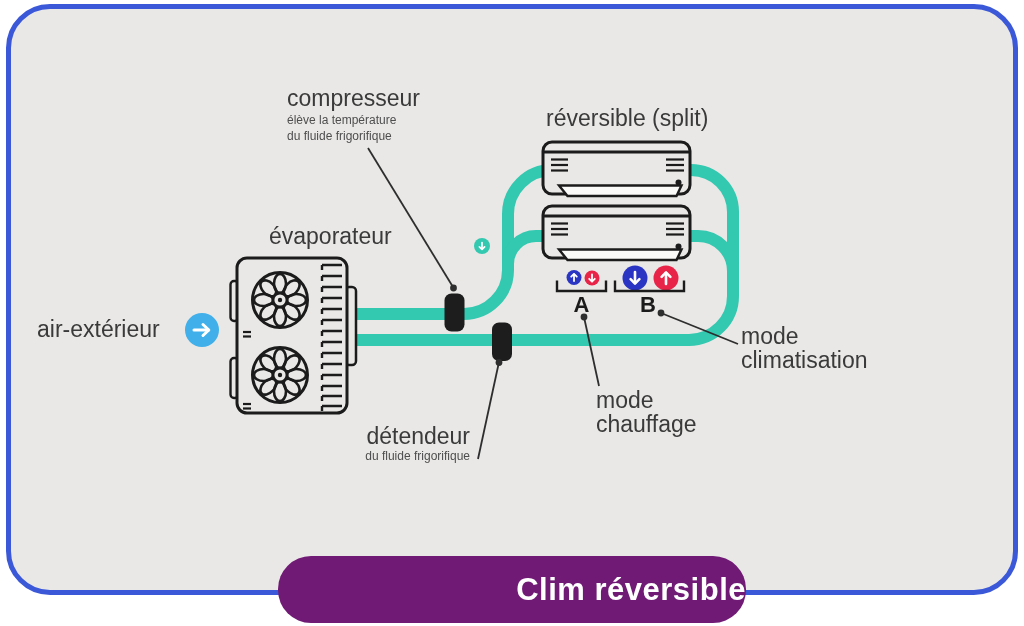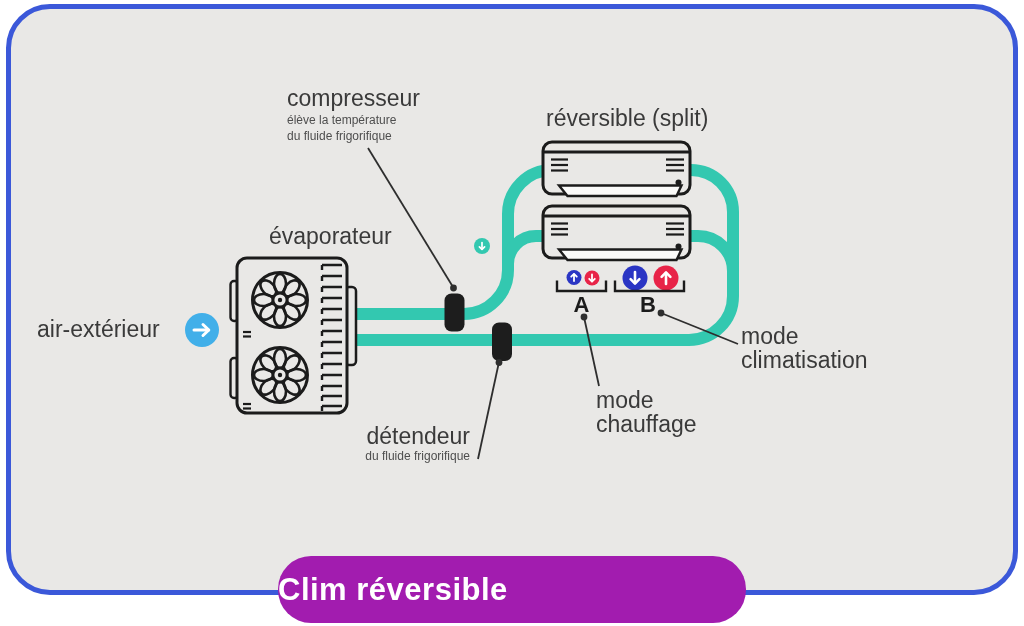--- a/index.html
+++ b/index.html
@@ -8,22 +8,22 @@
   #panel{position:absolute;left:6px;top:4px;width:1012px;height:591px;
          box-sizing:border-box;background:#E9E8E6;border:5px solid #3B58D9;
          border-radius:44px;z-index:1;}
   #diagram{position:absolute;left:0;top:0;z-index:2;pointer-events:none;}
   .lbl{position:absolute;z-index:4;color:#3A3A3A;}
   .lbl .t{font-size:23px;line-height:25px;}
   .lbl .s{font-size:12px;line-height:15.5px;color:#4E4E4E;}
   .lbl .big{font-size:23px;line-height:24px;}
   #lbl-detendeur{text-align:right;width:190px;}
   #badge{position:absolute;left:278px;top:556px;width:468px;height:67px;
-         background:#a21caf;border-radius:33px;z-index:3;
-         display:flex;align-items:center;justify-content:flex-start;}
+         background:#701a75;border-radius:33px;z-index:3;
+         display:flex;align-items:center;justify-content:flex-end;}
   #badge span{color:#ffffff;font-size:31px;font-weight:bold;letter-spacing:.5px;}
 </style>
 </head>
 <body>
 
 <div id="stage">
 
   <div id="panel"></div>
 
   <svg id="diagram" width="1024" height="626" viewBox="0 0 1024 626">

